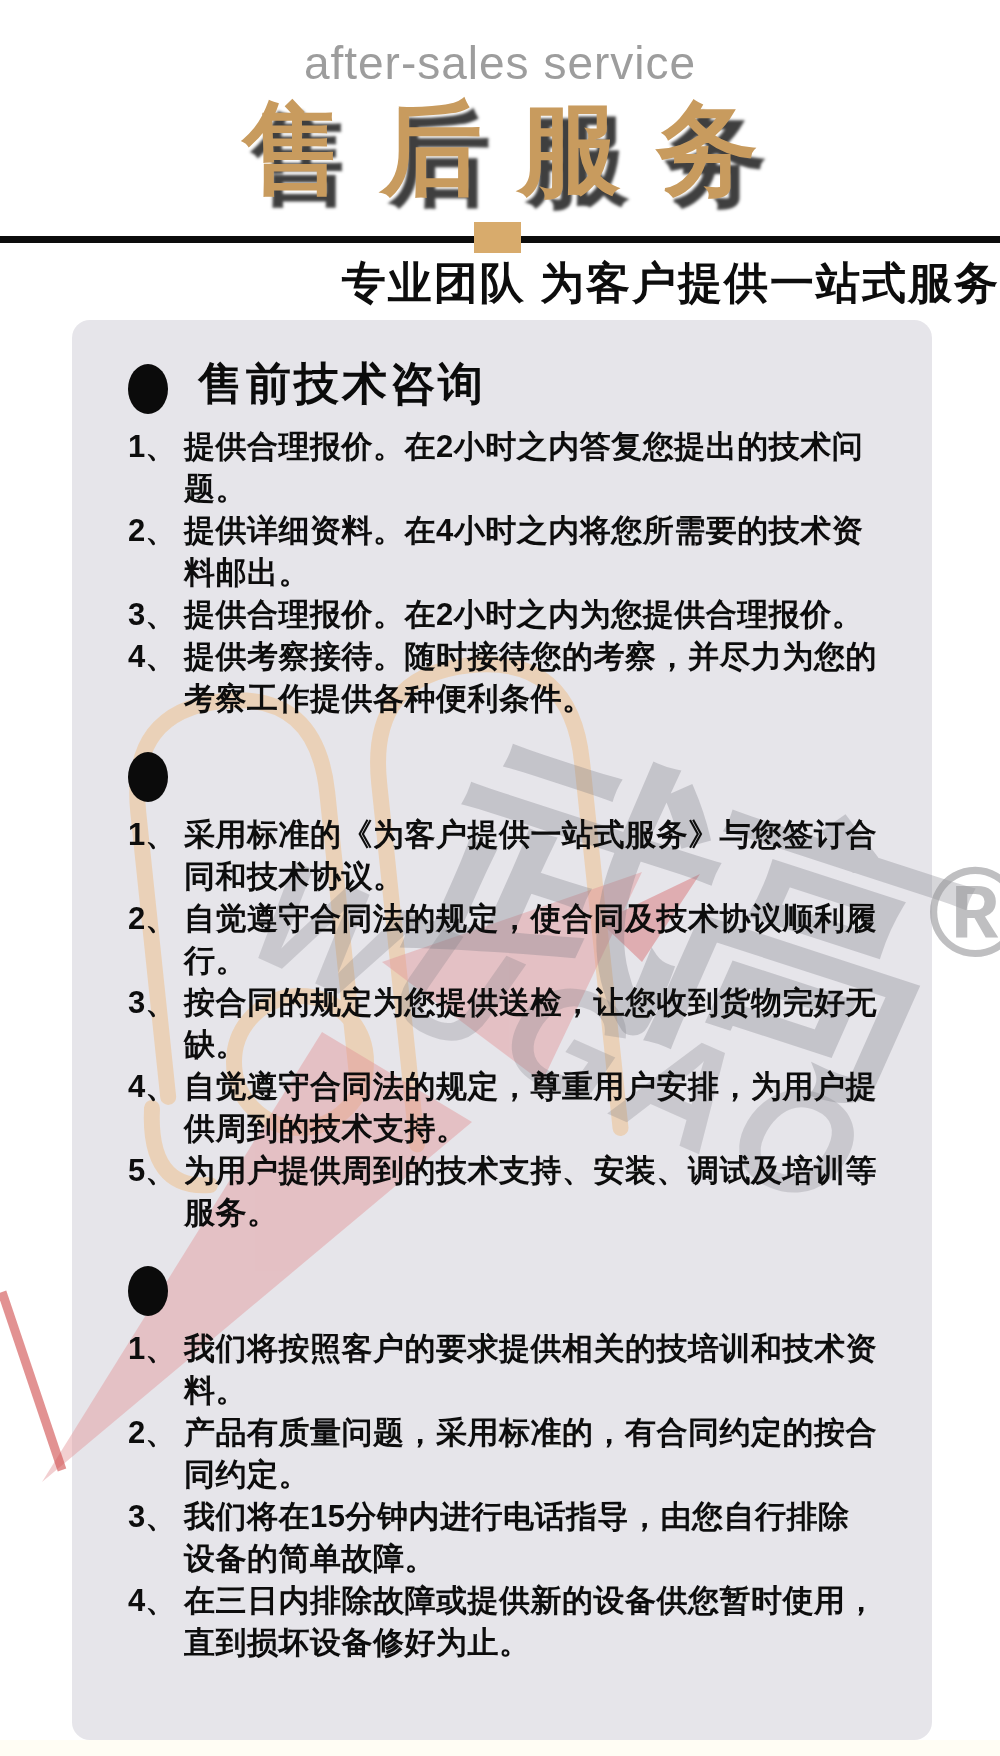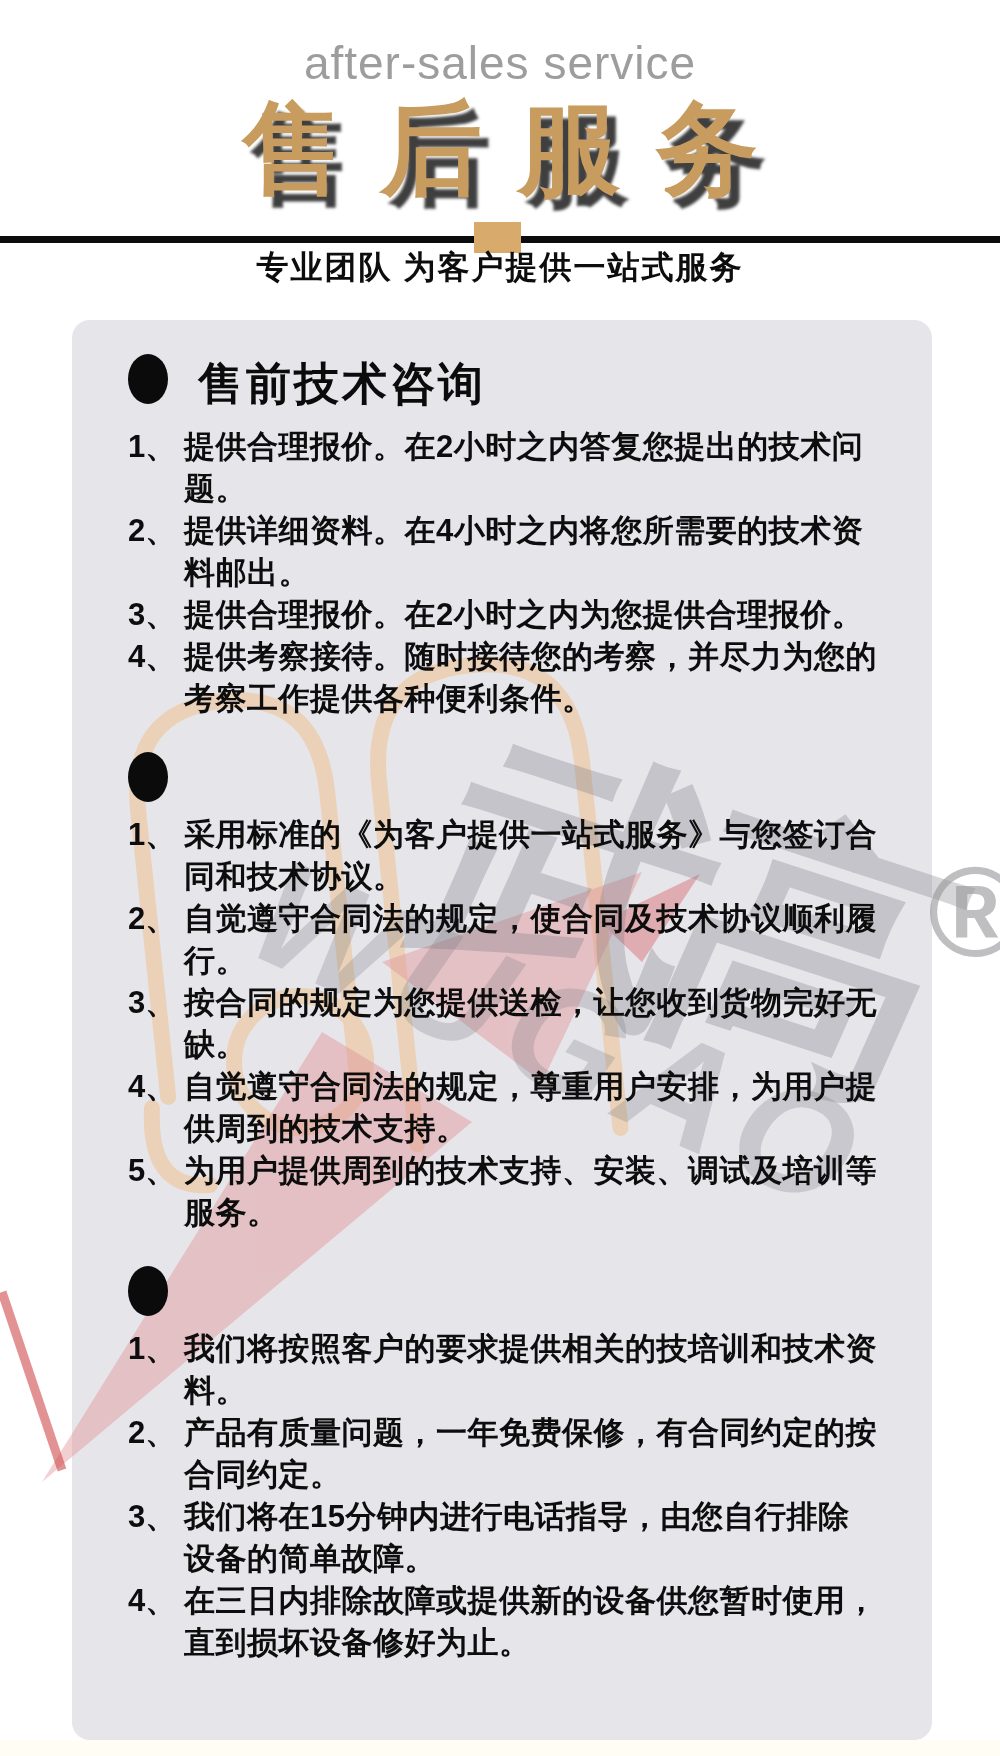--- a/index.html
+++ b/index.html
@@ -14,22 +14,22 @@
   }
   .main-title{
     position:absolute;top:82px;left:0;width:100%;text-align:center;
     font-size:102px;font-weight:bold;color:#c89b5e;
     letter-spacing:36px;transform:translateX(18px);white-space:nowrap;
     text-shadow:9px 11px 3px #3f3f3f;
   }
   .rule{position:absolute;top:236px;left:0;width:1000px;height:7px;background:#0c0c0c;}
   .rule-badge{position:absolute;top:222px;left:474px;width:47px;height:31px;background:#d8ab6c;}
   .subtitle{
-    position:absolute;top:246px;left:0;width:100%;text-align:center;
-    font-size:32px;font-weight:bold;color:#0d0d0d;letter-spacing:2px;
+    position:absolute;top:254px;left:0;width:100%;text-align:right;
+    font-size:44px;font-weight:bold;color:#0d0d0d;letter-spacing:2px;
   }
   
   .panel{
     position:absolute;left:72px;top:320px;width:860px;height:1420px;
     background:#e6e5ea;border-radius:18px;z-index:1;
   }
   
   .wm-svg{position:absolute;left:0;top:0;width:1000px;height:1756px;z-index:2;pointer-events:none;}
   .wm-cn{
     position:absolute;left:430px;top:730px;z-index:2;white-space:nowrap;
@@ -43,21 +43,21 @@
   }
   .wm-reg{
     position:absolute;left:928px;top:838px;z-index:2;
     font-size:128px;font-weight:bold;color:rgba(148,148,152,0.60);pointer-events:none;
   }
   
   .content{
     position:absolute;left:72px;top:320px;width:860px;height:1420px;z-index:3;
     box-sizing:border-box;padding:26px 54px 0 54px;color:#0d0d0d;
   }
-  .sec-head{display:flex;align-items:flex-start;gap:30px;margin:32px 0 12px 2px;}
+  .sec-head{display:flex;align-items:flex-end;gap:30px;margin:32px 0 12px 2px;}
   section:first-child .sec-head{margin-top:8px;}
   .bullet{width:40px;height:50px;background:#0b0b0b;border-radius:50%;flex:none;}
   .sec-title{font-size:45px;font-weight:900;letter-spacing:3px;margin:0;color:#0b0b0b;}
   ol.items{list-style:none;margin:0;padding:0 0 0 2px;}
   ol.items li{
     display:grid;grid-template-columns:56px 1fr;
     font-size:31px;line-height:42px;font-weight:bold;color:#0d0d0d;
   }
   .num{white-space:nowrap;}
   .txt{letter-spacing:0.5px;}
@@ -156,21 +156,21 @@
       <div class="sec-head">
         <span class="bullet"></span>
       </div>
       <ol class="items">
         <li>
           <span class="num">1、</span>
           <span class="txt">我们将按照客户的要求提供相关的技培训和技术资料。</span>
         </li>
         <li>
           <span class="num">2、</span>
-          <span class="txt">产品有质量问题，一年免费保修，有合同约定的按合同约定。</span>
+          <span class="txt">产品有质量问题，采用标准的，有合同约定的按合同约定。</span>
         </li>
         <li>
           <span class="num">3、</span>
           <span class="txt">我们将在15分钟内进行电话指导，由您自行排除设备的简单故障。</span>
         </li>
         <li>
           <span class="num">4、</span>
           <span class="txt">在三日内排除故障或提供新的设备供您暂时使用，直到损坏设备修好为止。</span>
         </li>
       </ol>

